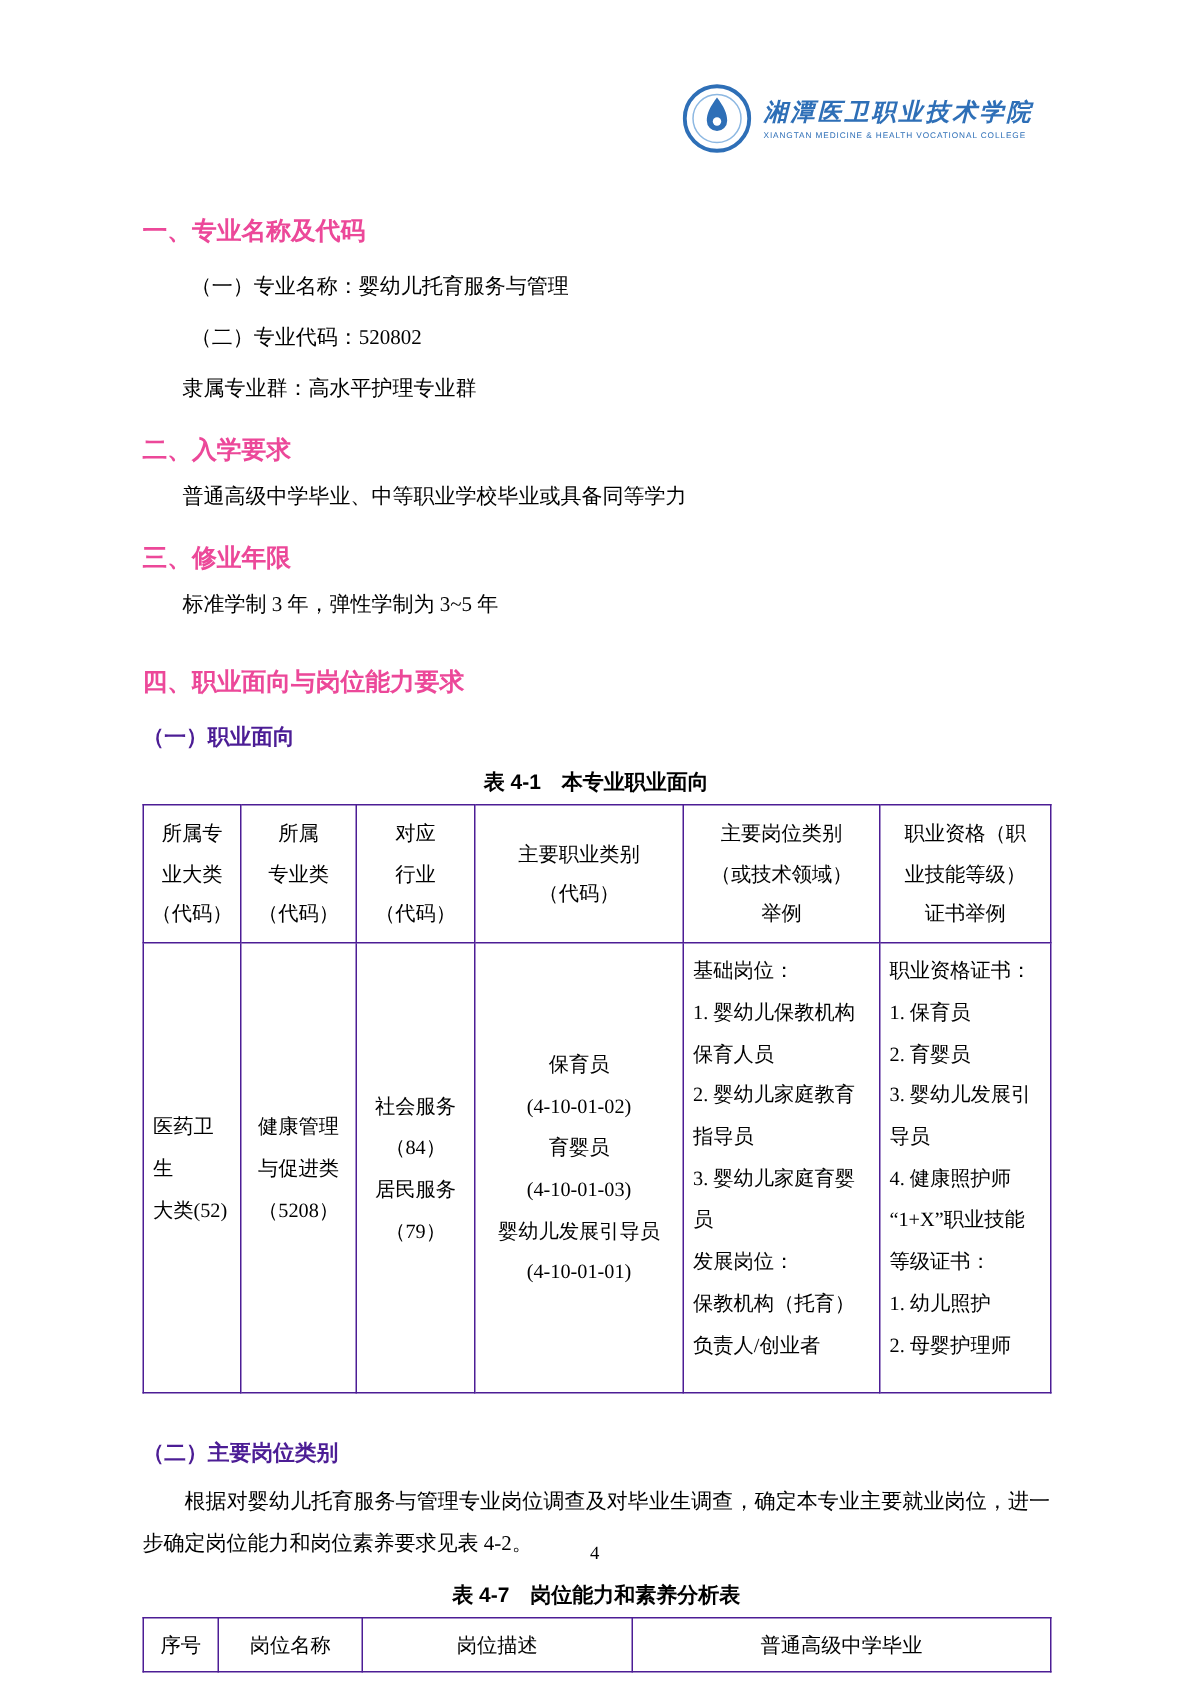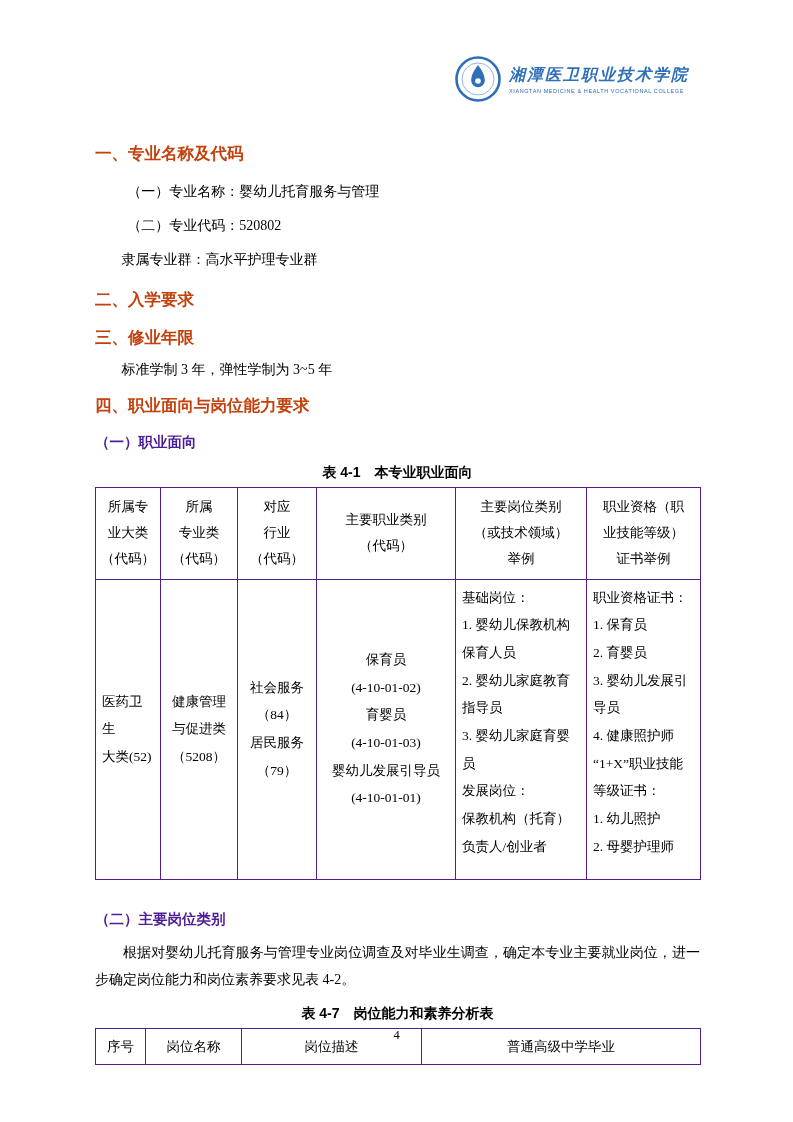--- a/index.html
+++ b/index.html
@@ -23,33 +23,33 @@
     font-size:16px; letter-spacing:2px; white-space:nowrap;
   }
   .logo-en {
     color:#2e6fb7; font-size:5.5px; letter-spacing:0.6px;
     font-family:"Liberation Sans", sans-serif; white-space:nowrap; margin-top:2px;
   }
   
   .content { padding:143px 93px 0 95px; }
   h2.sec {
     font-family:"Liberation Sans", sans-serif;
-    font-size:16.5px; font-weight:bold; color:#c2410c;
+    font-size:16.5px; font-weight:bold; color:#ec4899;
   }
   h3.sub {
     font-family:"Liberation Sans", sans-serif;
     font-size:14.5px; font-weight:bold; color:#4c1d95;
   }
   p.body-line { font-size:14px; line-height:1.85; }
   .ind-2 { margin-left:2.3em; }
   .ind-1 { margin-left:1.9em; }
   .mt-14 { margin-top:14px; }
   .mt-8  { margin-top:8px; }
   .mt-16 { margin-top:16px; }
-  .mt-20 { margin-top:12px; }
+  .mt-20 { margin-top:28px; }
   .mt-30 { margin-top:30px; }
   .caption {
     text-align:center; font-weight:bold; font-size:14px;
     font-family:"Liberation Sans", sans-serif;
     margin-top:12px;
   }
   .para {
     font-size:14px; line-height:1.95; text-indent:2em; margin-top:10px;
     text-align:justify;
   }
@@ -87,20 +87,21 @@
   </div>
 
   <div class="content">
 
     <h2 class="sec">一、专业名称及代码</h2>
     <p class="body-line ind-2 mt-14">（一）专业名称：婴幼儿托育服务与管理</p>
     <p class="body-line ind-2 mt-8">（二）专业代码：520802</p>
     <p class="body-line ind-1 mt-8">隶属专业群：高水平护理专业群</p>
 
     <h2 class="sec mt-16">二、入学要求</h2>
+    <p class="body-line ind-1 mt-8">普通高级中学毕业、中等职业学校毕业或具备同等学力</p>
 
     <h2 class="sec mt-16">三、修业年限</h2>
     <p class="body-line ind-1 mt-8">标准学制 3 年，弹性学制为 3~5 年</p>
 
     <h2 class="sec mt-20">四、职业面向与岗位能力要求</h2>
     <h3 class="sub mt-16">（一）职业面向</h3>
 
     <div class="caption">表 4-1　本专业职业面向</div>
 
     <table class="t1">

